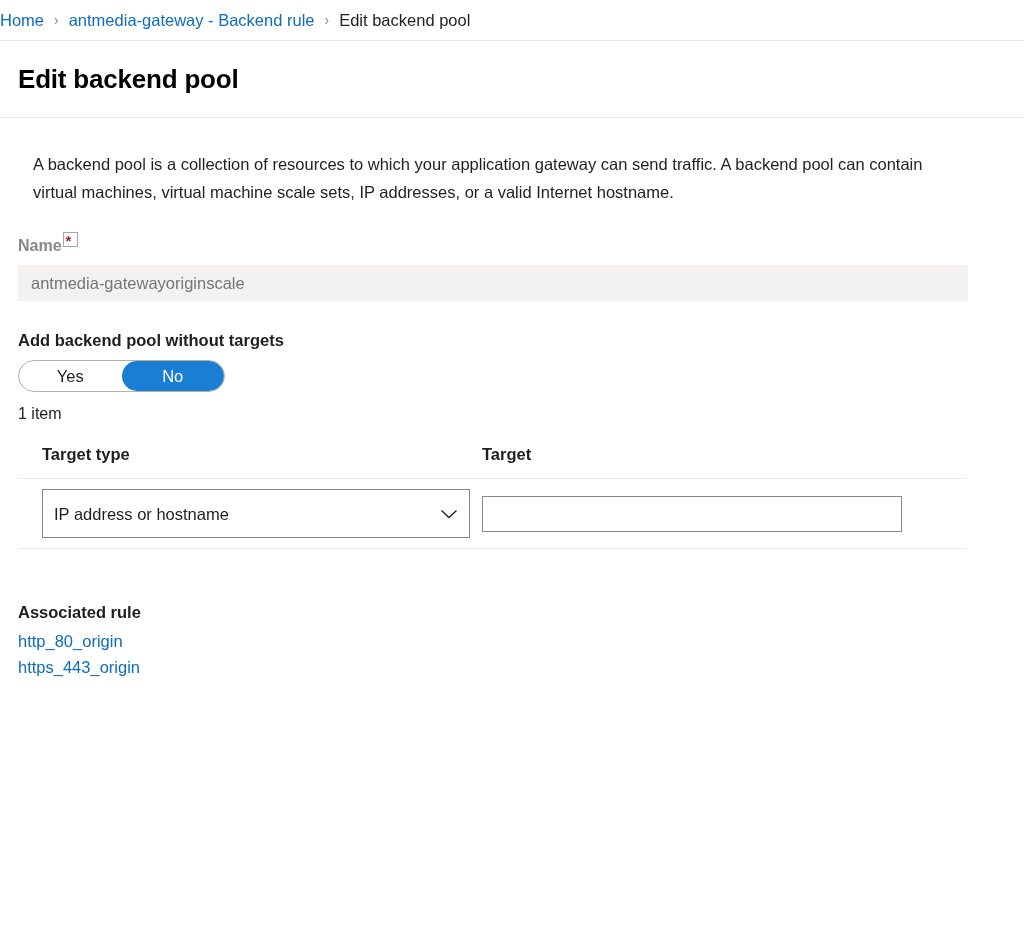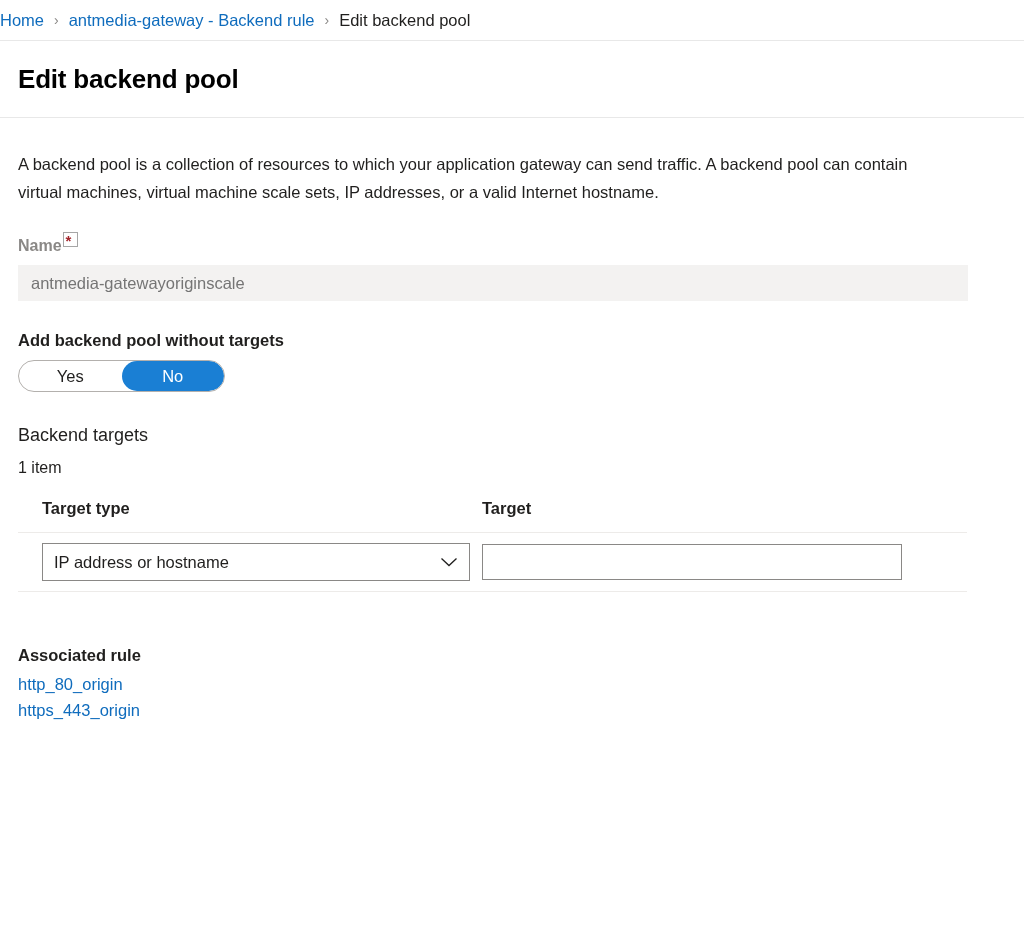--- a/index.html
+++ b/index.html
@@ -65,21 +65,21 @@
   }
 
   
   .content {
     padding: 0 18px;
   }
   .description {
     font-size: 16.5px;
     line-height: 28px;
     color: #201f1e;
-    margin: 32px 0 0 0;
+    margin: 32px 0 0 15px;
     max-width: 930px;
   }
 
   
   .field-block { margin-top: 30px; }
   .field-label {
     font-size: 16px;
     font-weight: bold;
     color: #8a8886;
     display: inline-flex;
@@ -229,21 +229,21 @@
   }
 
   
   .editor-cell {
     padding-top: 10px !important;
     padding-bottom: 10px !important;
   }
   .select-wrap {
     position: relative;
     width: 428px;
-    height: 38px;
+    height: 49px;
     border-radius: 8px;
   }
   .target-select {
     width: 100%;
     height: 100%;
     box-sizing: border-box;
     border: 1px solid #8a8886;
     background: #ffffff;
     font-family: "Liberation Sans", sans-serif;
     font-size: 16.5px;
@@ -322,21 +322,20 @@
   </div>
 
   <div>
     <p class="section-label">Add backend pool without targets</p>
     <div class="toggle">
       <div class="toggle-opt">Yes</div>
       <div class="toggle-opt selected">No</div>
     </div>
   </div>
 
-  <h2 class="sub-heading">Backend targets</h2>
   <p class="item-count">1 item</p>
 
   <table class="targets-table">
     <colgroup>
       <col class="col-type">
         <col class="col-target">
         <col class="col-actions">
     </colgroup>
     <thead>
       <tr>

